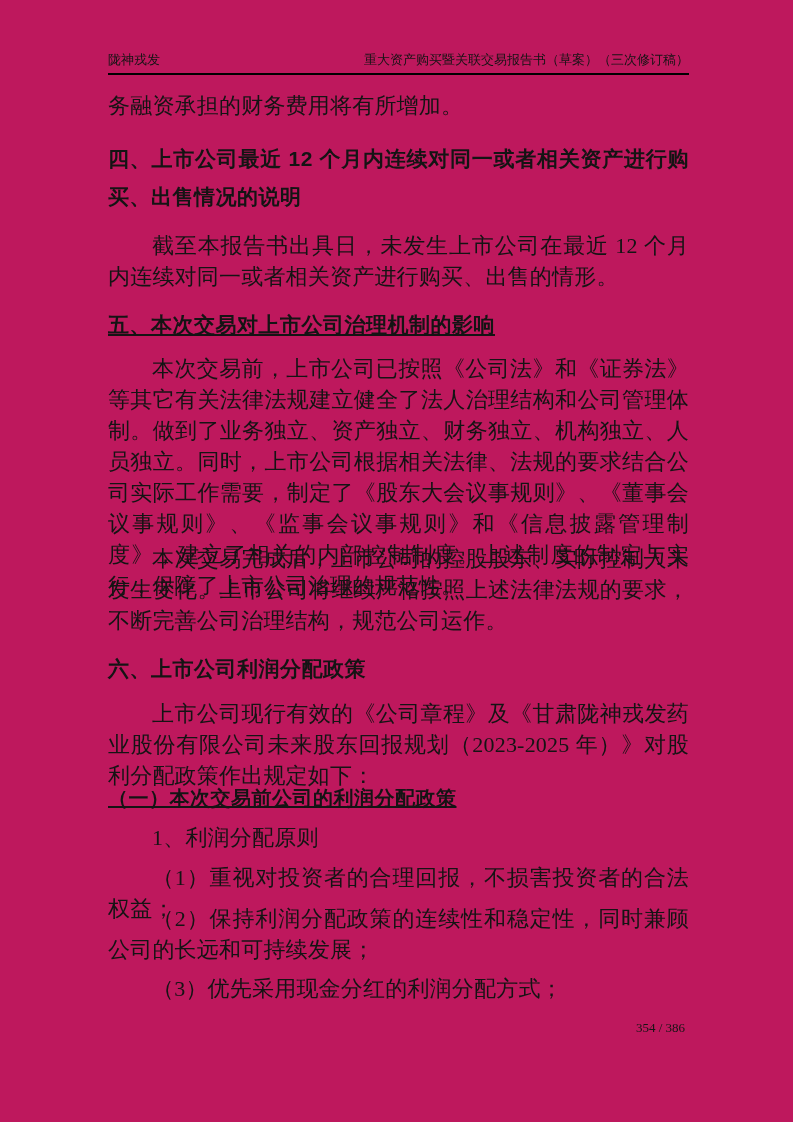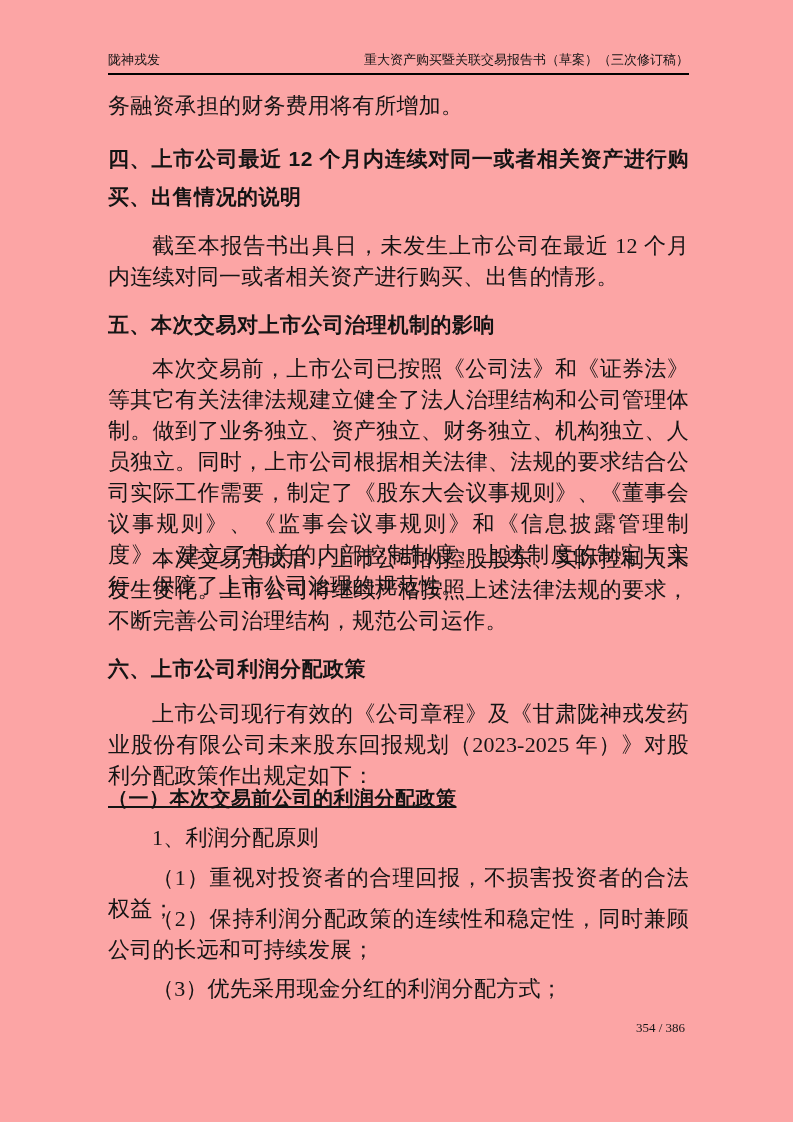--- a/index.html
+++ b/index.html
@@ -4,21 +4,21 @@
 <style>
   html, body {
     margin: 0;
     padding: 0;
     background: #ffffff;
   }
   .page {
     position: relative;
     width: 793px;
     height: 1122px;
-    background: #fca5a5;
+    background: #be185d;
     color: #141414;
     font-family: "Liberation Serif", "DejaVu Serif", serif;
     overflow: hidden;
   }
   .block {
     position: absolute;
     left: 108px;
     width: 581px;
   }
   
@@ -79,21 +79,21 @@
     <span class="left">陇神戎发</span>
     <span class="right">重大资产购买暨关联交易报告书（草案）（三次修订稿）</span>
   </div>
 
   <div class="block body-text no-indent" style="top:90px;">务融资承担的财务费用将有所增加。</div>
 
   <div class="block h1" style="top:140px;">四、上市公司最近 12 个月内连续对同一或者相关资产进行购买、出售情况的说明</div>
 
   <div class="block body-text" style="top:230px;">截至本报告书出具日，未发生上市公司在最近 12 个月内连续对同一或者相关资产进行购买、出售的情形。</div>
 
-  <div class="block h1" style="top:306px;">五、本次交易对上市公司治理机制的影响</div>
+  <div class="block h1" style="top:306px;text-decoration:underline;">五、本次交易对上市公司治理机制的影响</div>
 
   <div class="block body-text" style="top:353px;">本次交易前，上市公司已按照《公司法》和《证券法》等其它有关法律法规建立健全了法人治理结构和公司管理体制。做到了业务独立、资产独立、财务独立、机构独立、人员独立。同时，上市公司根据相关法律、法规的要求结合公司实际工作需要，制定了《股东大会议事规则》、《董事会议事规则》、《监事会议事规则》和《信息披露管理制度》，建立了相关的内部控制制度。上述制度的制定与实行，保障了上市公司治理的规范性。</div>
 
   <div class="block h1" style="top:650px;">六、上市公司利润分配政策</div>
 
   <div class="block body-text" style="top:543px;">本次交易完成后，上市公司的控股股东、实际控制人未发生变化。上市公司将继续严格按照上述法律法规的要求，不断完善公司治理结构，规范公司运作。</div>
 
   <div class="block body-text" style="top:698px;">上市公司现行有效的《公司章程》及《甘肃陇神戎发药业股份有限公司未来股东回报规划（2023-2025 年）》对股利分配政策作出规定如下：</div>
 
   <div class="block h2" style="top:783px;">（一）本次交易前公司的利润分配政策</div>

